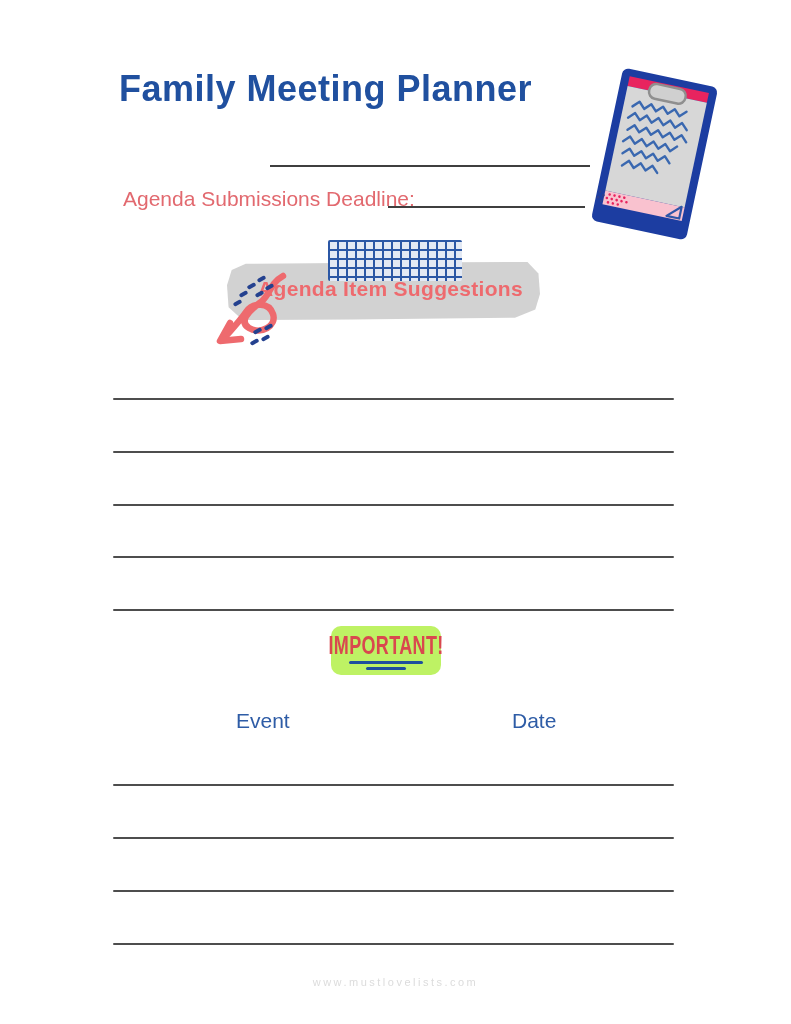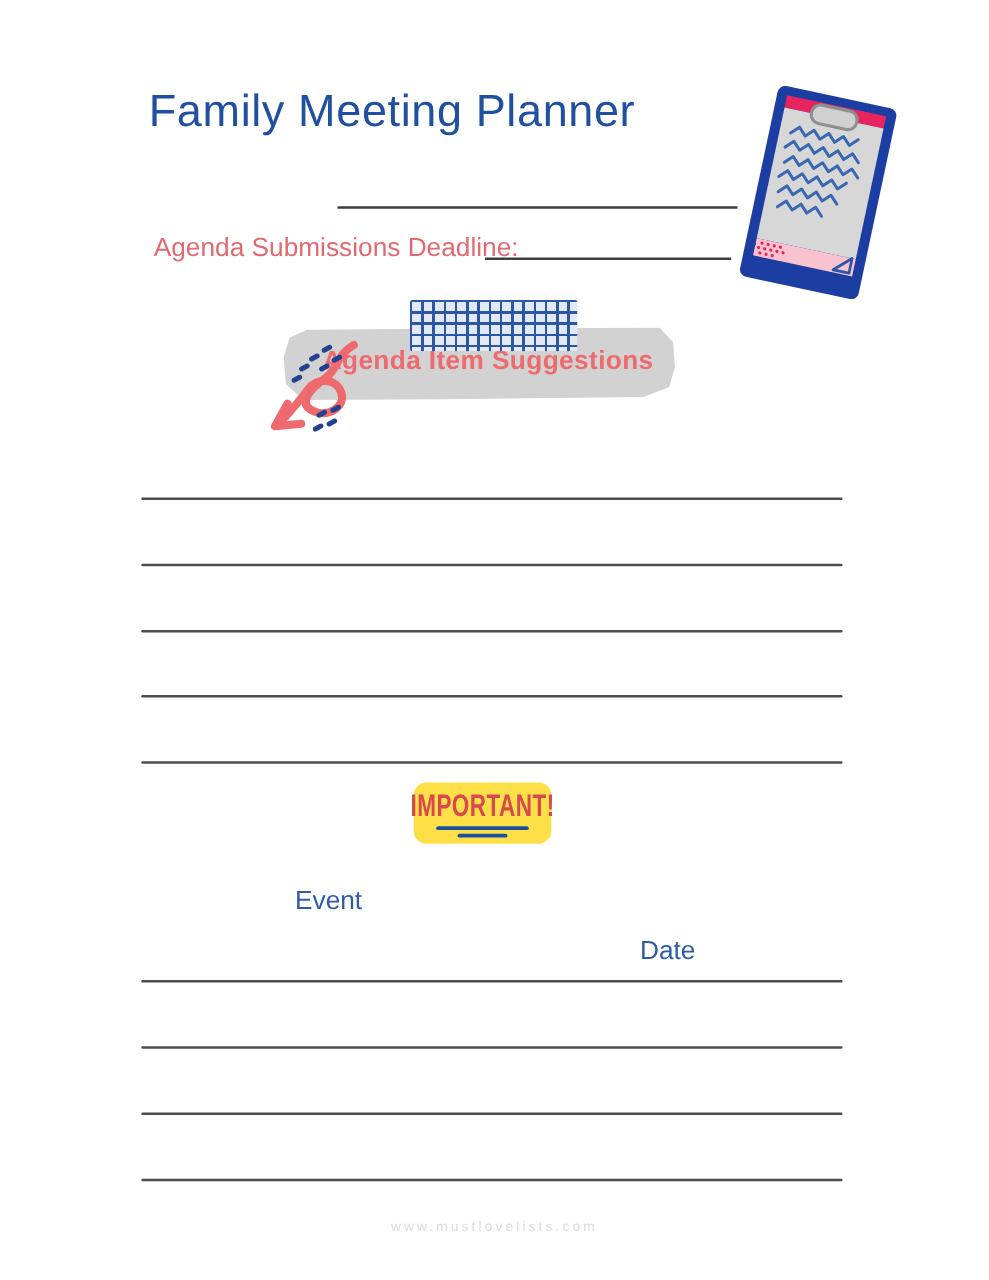--- a/index.html
+++ b/index.html
@@ -11,21 +11,21 @@
     height: 1024px;
     margin: 0 auto;
     background: #ffffff;
     overflow: hidden;
   }
   .title {
     position: absolute;
     left: 119px;
     top: 68px;
     font-size: 36px;
-    font-weight: 400;
+    font-weight: 700;
     letter-spacing: 0.5px;
     color: #20509f;
     white-space: nowrap;
   }
   .field-label {
     position: absolute;
     color: #e2696f;
     font-size: 21px;
     white-space: nowrap;
   }
@@ -93,21 +93,21 @@
     justify-content: space-between;
   }
   .rules.one { top: 398px; height: 213px; }
   .rules.two { top: 784px; height: 161px; }
   .rule { height: 2px; background: #4d4d4d; border-radius: 1px; }
 
   .sticker {
     position: absolute;
     left: 331px; top: 626px;
     width: 110px; height: 49px;
-    background: #fde047;
+    background: #bef264;
     border-radius: 10px;
     z-index: 2;
     display: flex;
     flex-direction: column;
     align-items: center;
     justify-content: center;
   }
   .sticker-text {
     color: #d9484e;
     font-size: 25px;
@@ -119,21 +119,21 @@
   .sticker .u1 { width: 74px; height: 3px; background: #1e4f9e; margin-top: 1px; border-radius: 2px; }
   .sticker .u2 { width: 40px; height: 3px; background: #1e4f9e; margin-top: 3px; border-radius: 2px; }
 
   .col-label {
     position: absolute;
     color: #2e5ca6;
     font-size: 21px;
     white-space: nowrap;
   }
   .col-label.event { left: 236px; top: 709px; }
-  .col-label.date  { left: 512px; top: 709px; margin-top: 40px; }
+  .col-label.date  { left: 512px; top: 709px; }
 
   .footer {
     position: absolute;
     left: 0; right: 0;
     top: 976px;
     text-align: center;
     color: #dcdcdc;
     font-size: 11px;
     letter-spacing: 2.5px;
   }

